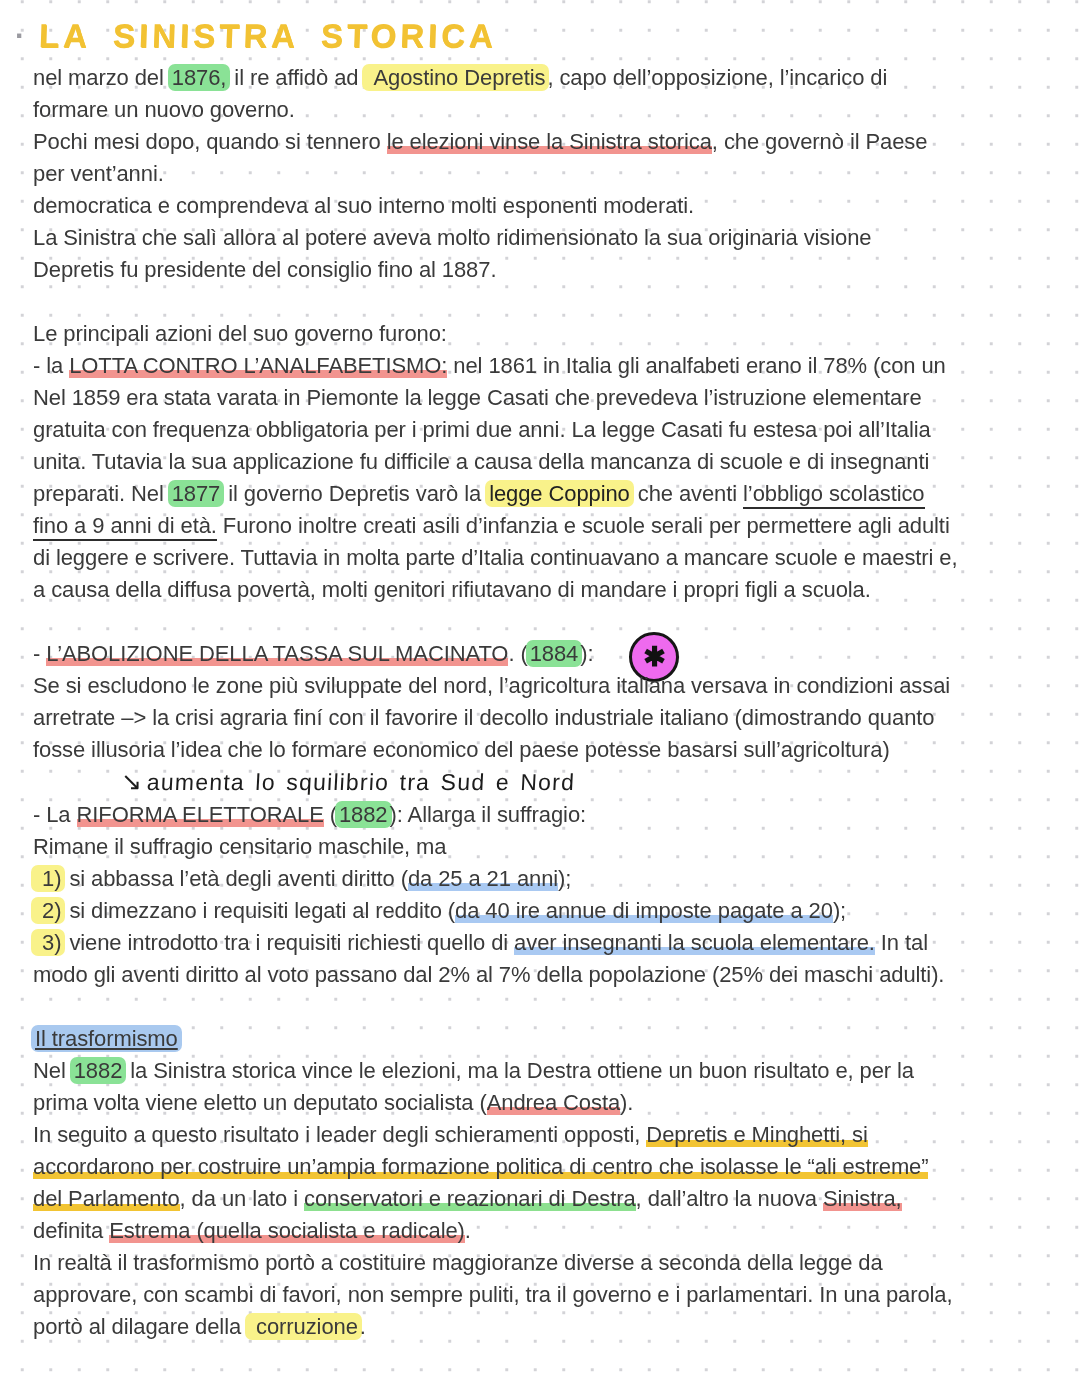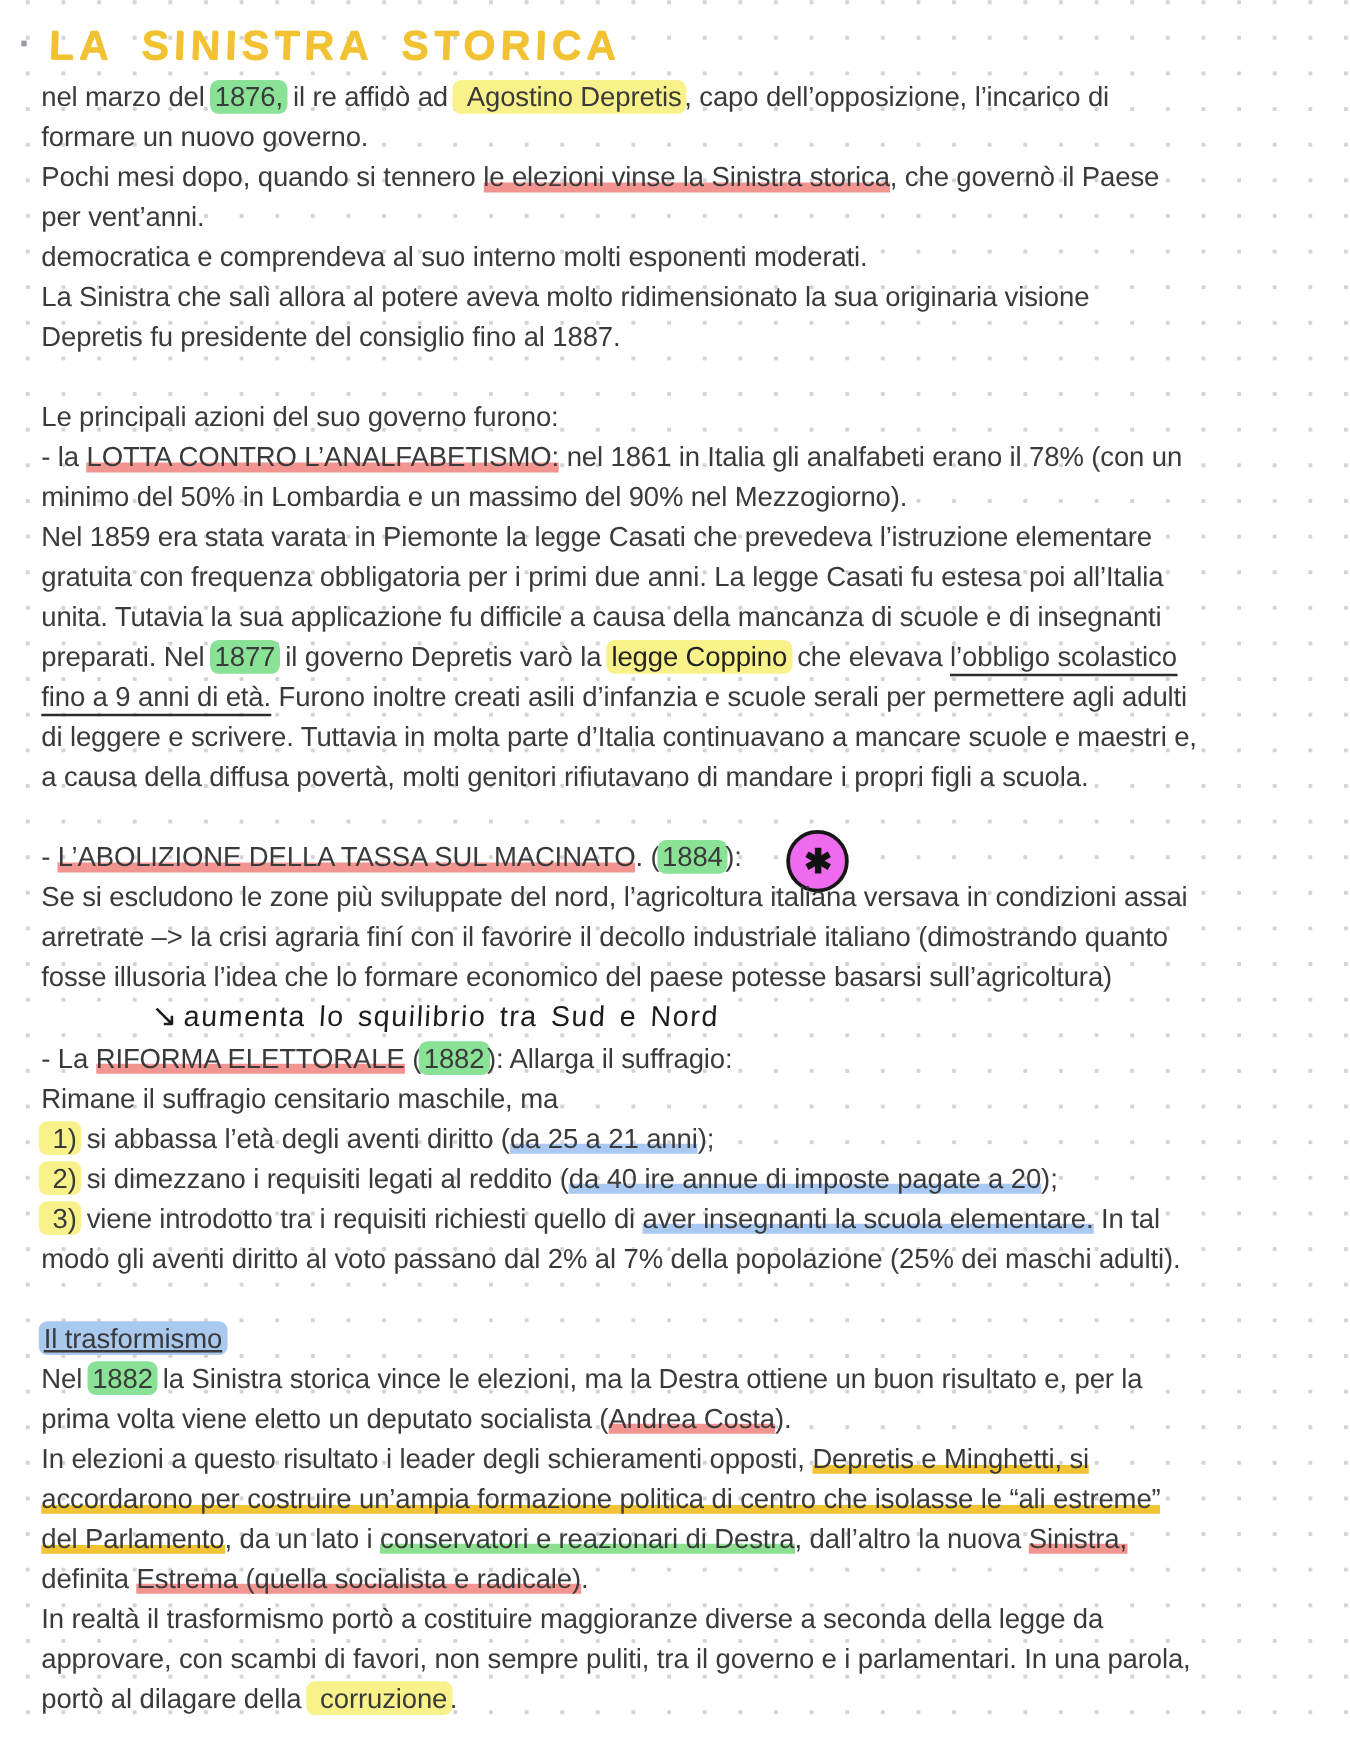--- a/index.html
+++ b/index.html
@@ -83,45 +83,44 @@
       <div class="line"><span class="s-p">nel marzo del </span><span class="s-hg">1876,</span><span class="s-p"> il re affidò ad </span><span class="s-hy">Agostino Depretis</span><span class="s-p">, capo dell’opposizione, l’incarico di</span></div>
       <div class="line"><span class="s-p">formare un nuovo governo.</span></div>
       <div class="line"><span class="s-p">Pochi mesi dopo, quando si tennero </span><span class="s-up">le elezioni vinse la Sinistra storica</span><span class="s-p">, che governò il Paese</span></div>
       <div class="line"><span class="s-p">per vent’anni.</span></div>
       <div class="line"><span class="s-p">democratica e comprendeva al suo interno molti esponenti moderati.</span></div>
       <div class="line"><span class="s-p">La Sinistra che salì allora al potere aveva molto ridimensionato la sua originaria visione</span></div>
       <div class="line"><span class="s-p">Depretis fu presidente del consiglio fino al 1887.</span></div>
       <div class="line"></div>
       <div class="line"><span class="s-p">Le principali azioni del suo governo furono:</span></div>
       <div class="line"><span class="s-p">- la </span><span class="s-up">LOTTA CONTRO L’ANALFABETISMO:</span><span class="s-p"> nel 1861 in Italia gli analfabeti erano il 78% (con un</span></div>
-      <div class="line"><span class="s-p">minimo del 50% in Lombardia e un massimo del 90% nel Mezzogiorno).</span></div>
       <div class="line"><span class="s-p">Nel 1859 era stata varata in Piemonte la legge Casati che prevedeva l’istruzione elementare</span></div>
       <div class="line"><span class="s-p">gratuita con frequenza obbligatoria per i primi due anni. La legge Casati fu estesa poi all’Italia</span></div>
       <div class="line"><span class="s-p">unita. Tutavia la sua applicazione fu difficile a causa della mancanza di scuole e di insegnanti</span></div>
-      <div class="line"><span class="s-p">preparati. Nel </span><span class="s-hg">1877</span><span class="s-p"> il governo Depretis varò la </span><span class="s-hyb">legge Coppino</span><span class="s-p"> che elevava </span><span class="s-ud">l’obbligo scolastico</span></div>
+      <div class="line"><span class="s-p">preparati. Nel </span><span class="s-hg">1877</span><span class="s-p"> il governo Depretis varò la </span><span class="s-hyb">legge Coppino</span><span class="s-p"> che aventi </span><span class="s-ud">l’obbligo scolastico</span></div>
       <div class="line"><span class="s-ud">fino a 9 anni di età.</span><span class="s-p"> Furono inoltre creati asili d’infanzia e scuole serali per permettere agli adulti</span></div>
       <div class="line"><span class="s-p">di leggere e scrivere. Tuttavia in molta parte d’Italia continuavano a mancare scuole e maestri e,</span></div>
       <div class="line"><span class="s-p">a causa della diffusa povertà, molti genitori rifiutavano di mandare i propri figli a scuola.</span></div>
       <div class="line"></div>
       <div class="line"><span class="s-p">- </span><span class="s-up">L’ABOLIZIONE DELLA TASSA SUL MACINATO</span><span class="s-p">. (</span><span class="s-hg">1884</span><span class="s-p">):</span><span class="s-ast">✱</span></div>
       <div class="line"><span class="s-p">Se si escludono le zone più sviluppate del nord, l’agricoltura italiana versava in condizioni assai</span></div>
       <div class="line"><span class="s-p">arretrate –&gt; la crisi agraria finí con il favorire il decollo industriale italiano (dimostrando quanto</span></div>
       <div class="line"><span class="s-p">fosse illusoria l’idea che lo formare economico del paese potesse basarsi sull’agricoltura)</span></div>
       <div class="line hw-line"><span class="s-hwa">↘</span><span class="s-hw">aumenta lo squilibrio tra Sud e Nord</span></div>
       <div class="line"><span class="s-p">- La </span><span class="s-up">RIFORMA ELETTORALE</span><span class="s-p"> (</span><span class="s-hg">1882</span><span class="s-p">): Allarga il suffragio:</span></div>
       <div class="line"><span class="s-p">Rimane il suffragio censitario maschile, ma</span></div>
       <div class="line"><span class="s-hy">1)</span><span class="s-p"> si abbassa l’età degli aventi diritto (</span><span class="s-ublu">da 25 a 21 anni</span><span class="s-p">);</span></div>
       <div class="line"><span class="s-hy">2)</span><span class="s-p"> si dimezzano i requisiti legati al reddito (</span><span class="s-ublu">da 40 ire annue di imposte pagate a 20</span><span class="s-p">);</span></div>
       <div class="line"><span class="s-hy">3)</span><span class="s-p"> viene introdotto tra i requisiti richiesti quello di </span><span class="s-ublu">aver insegnanti la scuola elementare.</span><span class="s-p"> In tal</span></div>
       <div class="line"><span class="s-p">modo gli aventi diritto al voto passano dal 2% al 7% della popolazione (25% dei maschi adulti).</span></div>
       <div class="line"></div>
       <div class="line"><span class="s-hblu">Il trasformismo</span></div>
       <div class="line"><span class="s-p">Nel </span><span class="s-hg">1882</span><span class="s-p"> la Sinistra storica vince le elezioni, ma la Destra ottiene un buon risultato e, per la</span></div>
       <div class="line"><span class="s-p">prima volta viene eletto un deputato socialista (</span><span class="s-up">Andrea Costa</span><span class="s-p">).</span></div>
-      <div class="line"><span class="s-p">In elezioni a questo risultato i leader degli schieramenti opposti, </span><span class="s-uy">Depretis e Minghetti, si</span></div>
+      <div class="line"><span class="s-p">In seguito a questo risultato i leader degli schieramenti opposti, </span><span class="s-uy">Depretis e Minghetti, si</span></div>
       <div class="line"><span class="s-uy">accordarono per costruire un’ampia formazione politica di centro che isolasse le “ali estreme”</span></div>
       <div class="line"><span class="s-uy">del Parlamento</span><span class="s-p">, da un lato i </span><span class="s-ug">conservatori e reazionari di Destra</span><span class="s-p">, dall’altro la nuova </span><span class="s-up">Sinistra,</span></div>
       <div class="line"><span class="s-p">definita </span><span class="s-up">Estrema (quella socialista e radicale)</span><span class="s-p">.</span></div>
       <div class="line"><span class="s-p">In realtà il trasformismo portò a costituire maggioranze diverse a seconda della legge da</span></div>
       <div class="line"><span class="s-p">approvare, con scambi di favori, non sempre puliti, tra il governo e i parlamentari. In una parola,</span></div>
       <div class="line"><span class="s-p">portò al dilagare della </span><span class="s-hy">corruzione</span><span class="s-p">.</span></div>
     </div>
 </div>
 
 </body></html>

